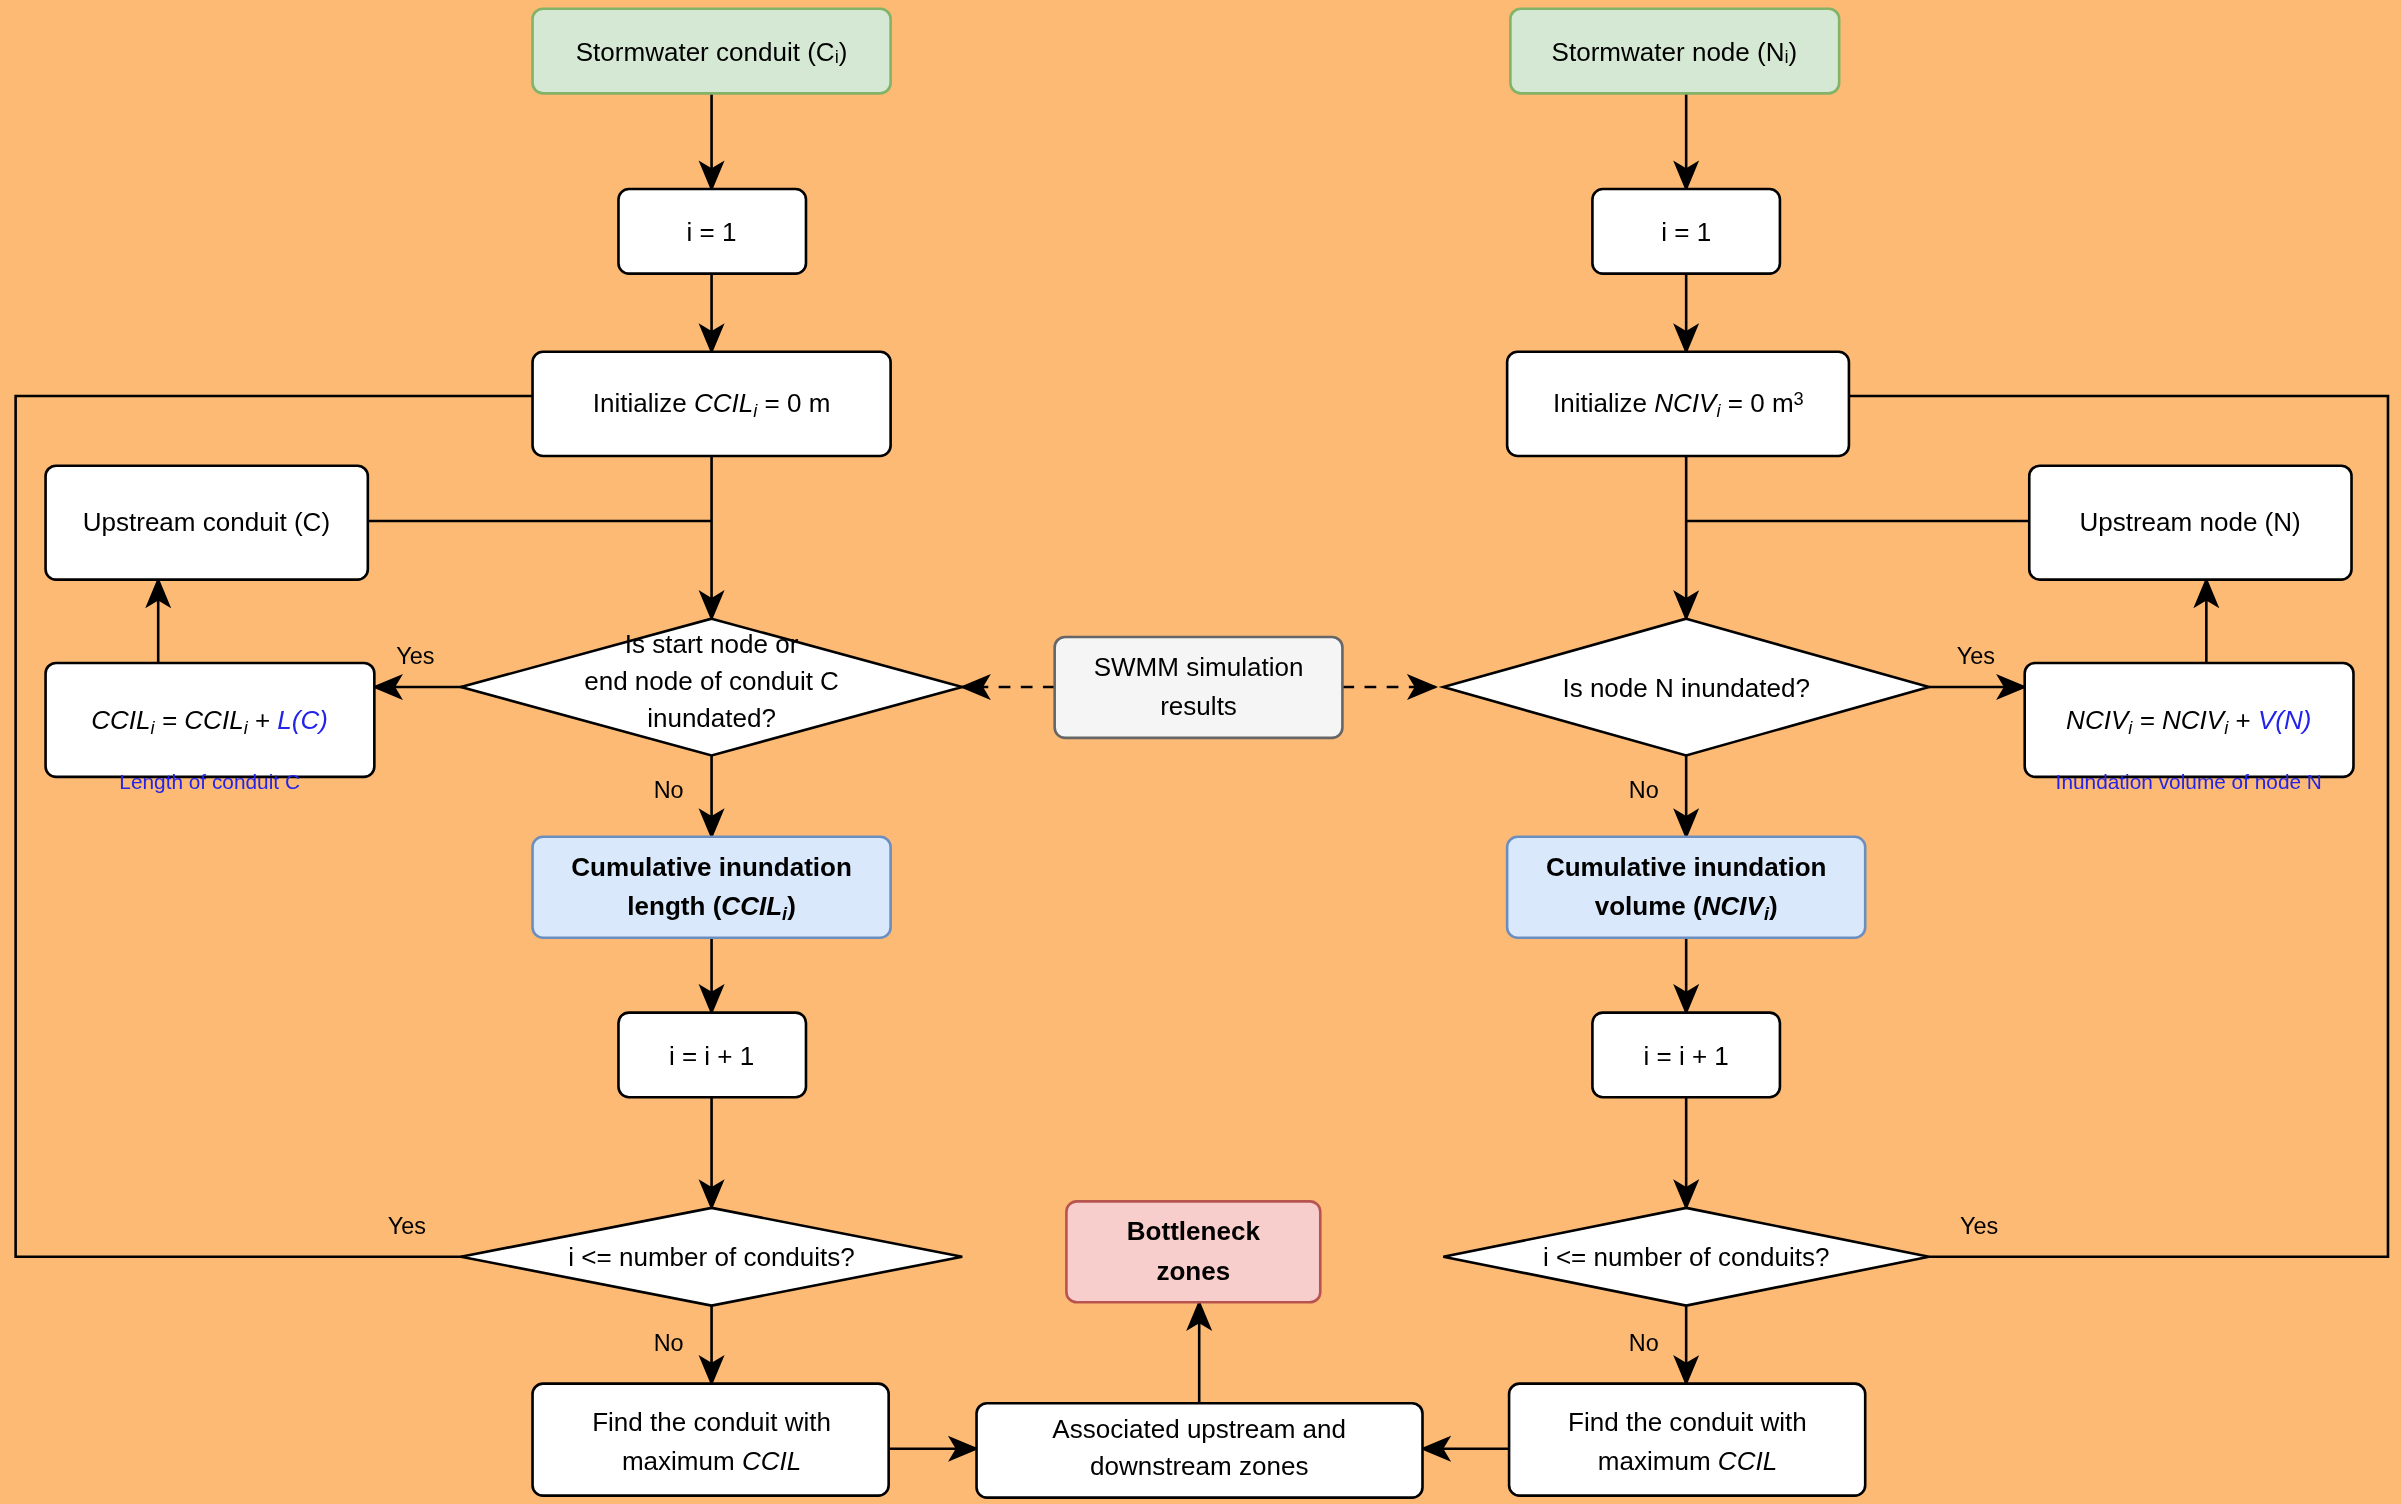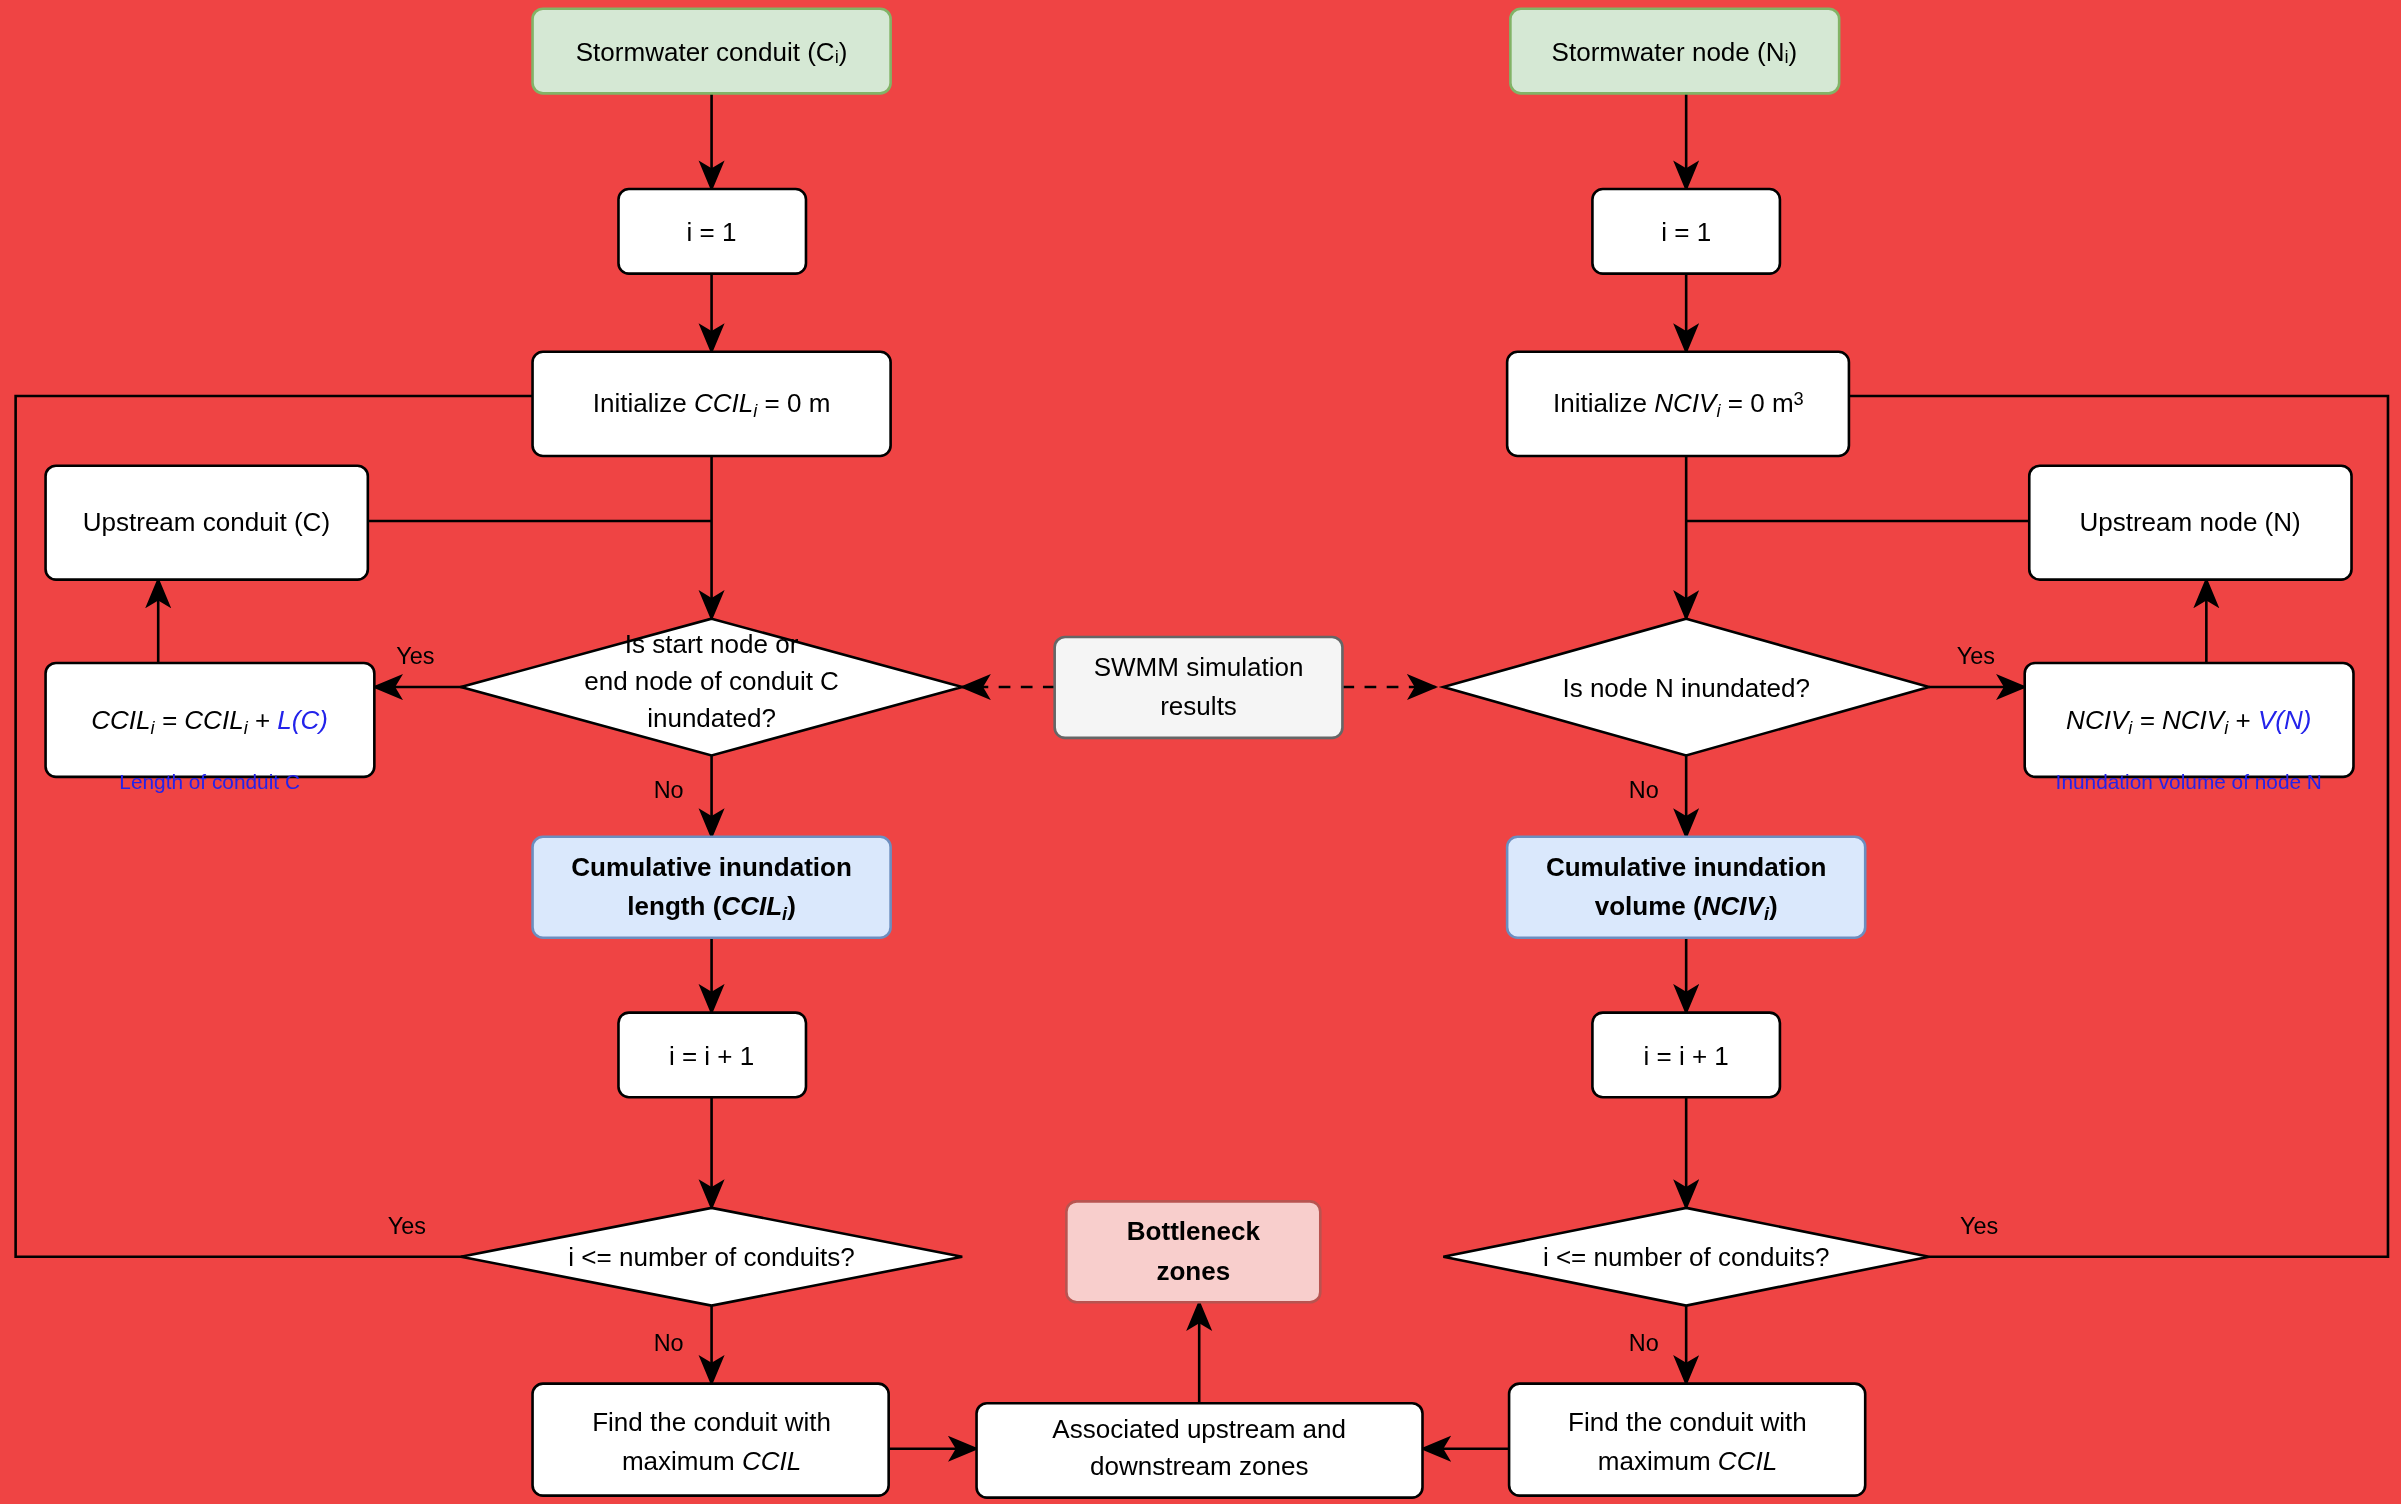--- a/index.html
+++ b/index.html
@@ -1,18 +1,18 @@
 <!DOCTYPE html>
 <html style="font-size:10.4px"><head>
 <meta charset="utf-8">
 <style>
   html,body{margin:0;padding:0;background:#ffffff;}
   body{width:2401px;height:1505px;overflow:hidden;
        font-family:"Liberation Sans","DejaVu Sans",sans-serif;}
-  #stage{position:relative;width:2401px;height:1505px;background:#ef4444;}
+  #stage{position:relative;width:2401px;height:1505px;background:#fdba74;}
   svg.flow{position:absolute;left:0;top:0;width:2401px;height:1505px;}
   .nodeText{font-family:"Liberation Sans","DejaVu Sans",sans-serif;
             font-size:40px;fill:#000;}
   .edgeLbl{font-family:"Liberation Sans","DejaVu Sans",sans-serif;
            font-size:36px;fill:#000;}
   .annot{font-family:"Liberation Sans","DejaVu Sans",sans-serif;
          font-size:32px;fill:#2323ea;}
   .bold{font-weight:bold;}
   .ital{font-style:italic;}
   .blue{fill:#2323ea;}

